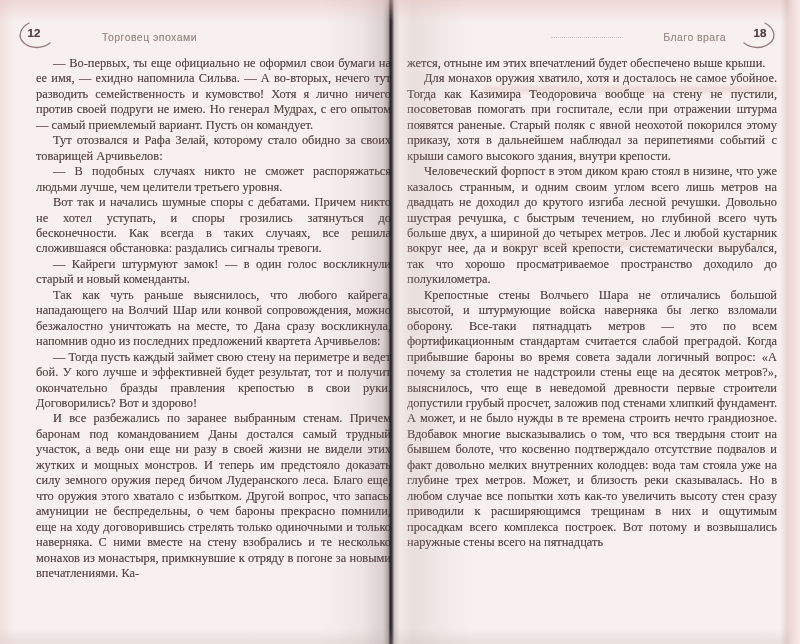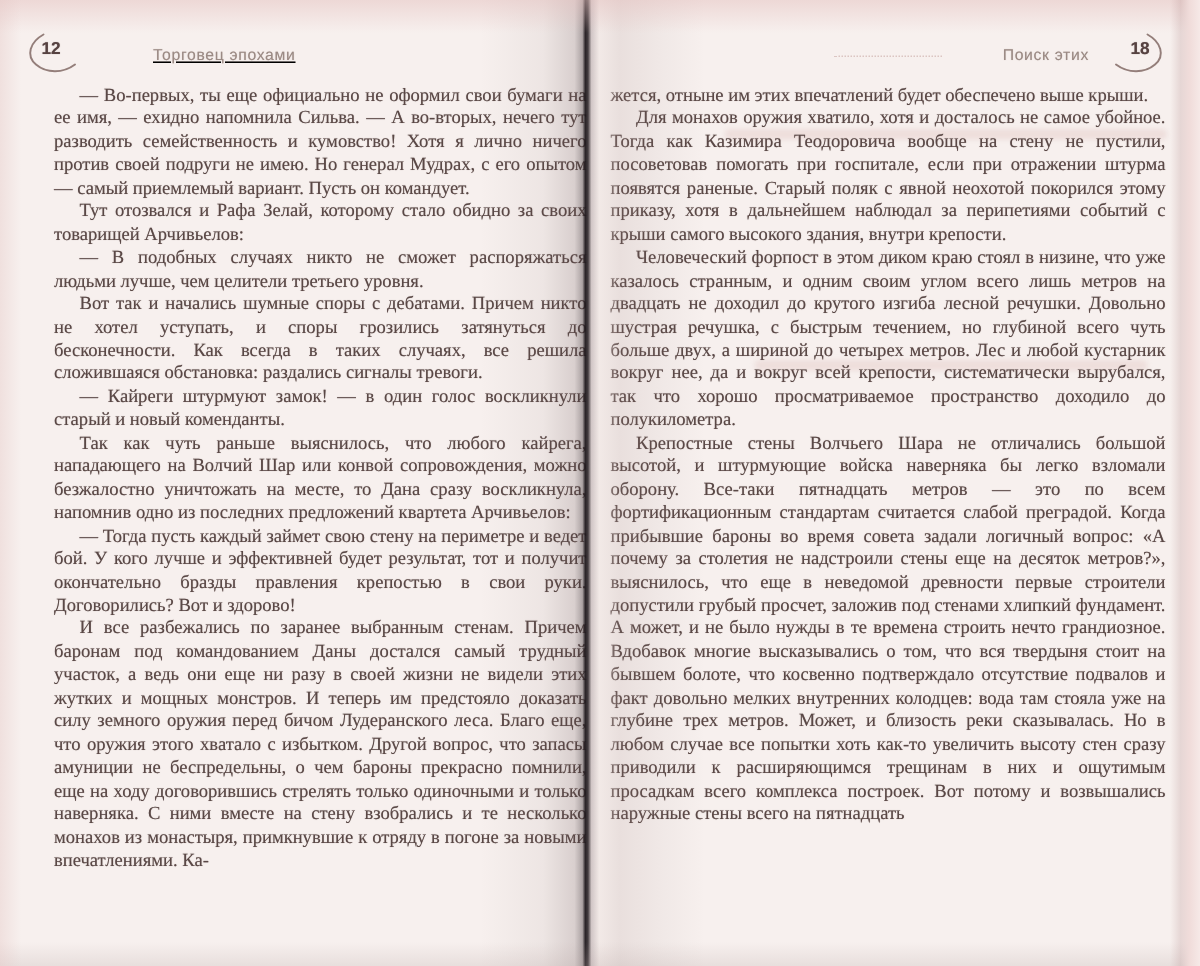--- a/index.html
+++ b/index.html
@@ -15,21 +15,21 @@
     position:relative;width:800px;height:644px;margin:0;
     background:var(--page_bg);overflow:hidden;
     font-family:"Liberation Serif",serif;
   }
   .page{position:absolute;top:0;height:644px;}
   .left-page{left:0;width:395px;}
   .right-page{left:395px;width:405px;}
 
   
   .running-head{position:absolute;top:22px;display:flex;align-items:center;}
-  .left-page .running-head{left:16px;gap:26px;text-decoration:underline;}
+  .left-page .running-head{left:16px;gap:26px;}
   .right-page .running-head{right:22px;gap:16px;}
   .head-title{
     font-family:"Liberation Sans",sans-serif;
     font-size:10.5px;letter-spacing:.45px;
     color:var(--running_head_ink);
     text-shadow:0 0 .6px rgba(155,138,132,.55);
     margin-left:24px;
   }
   .pagenum-wrap{position:relative;width:36px;height:30px;flex:0 0 auto;}
   .pagenum-wrap svg{position:absolute;inset:0;}
@@ -125,21 +125,21 @@
       <p>— Кайреги штурмуют замок! — в один голос воскликнули старый и новый коменданты.</p>
       <p>Так как чуть раньше выяснилось, что любого кайрега, нападающего на Волчий Шар или конвой сопровождения, можно безжалостно уничтожать на месте, то Дана сразу воскликнула, напомнив одно из последних предложений квартета Арчивьелов:</p>
       <p>— Тогда пусть каждый займет свою стену на периметре и ведет бой. У кого лучше и эффективней будет результат, тот и получит окончательно бразды правления крепостью в свои руки. Договорились? Вот и здорово!</p>
       <p>И все разбежались по заранее выбранным стенам. Причем баронам под командованием Даны достался самый трудный участок, а ведь они еще ни разу в своей жизни не видели этих жутких и мощных монстров. И теперь им предстояло доказать силу земного оружия перед бичом Лудеранского леса. Благо еще, что оружия этого хватало с избытком. Другой вопрос, что запасы амуниции не беспредельны, о чем бароны прекрасно помнили, еще на ходу договорившись стрелять только одиночными и только наверняка. С ними вместе на стену взобрались и те несколько монахов из монастыря, примкнувшие к отряду в погоне за новыми впечатлениями. Ка-</p>
     </div>
   </div>
 
   <div class="page right-page">
     <div class="running-head">
       <span class="leader"></span>
-      <span class="head-title">Поиск этих</span>
+      <span class="head-title">Благо врага</span>
       <span class="pagenum-wrap">
         <svg viewBox="0 0 36 30">
           <path class="arc-stroke" d="M23 1 C32 6 35 15 28 21 C21 27 10 27 2 21"></path>
         </svg>
         <span class="pagenum">18</span>
       </span>
     </div>
 
     <div class="bleed bleed-1"></div>
     <div class="bleed bleed-2"></div>

